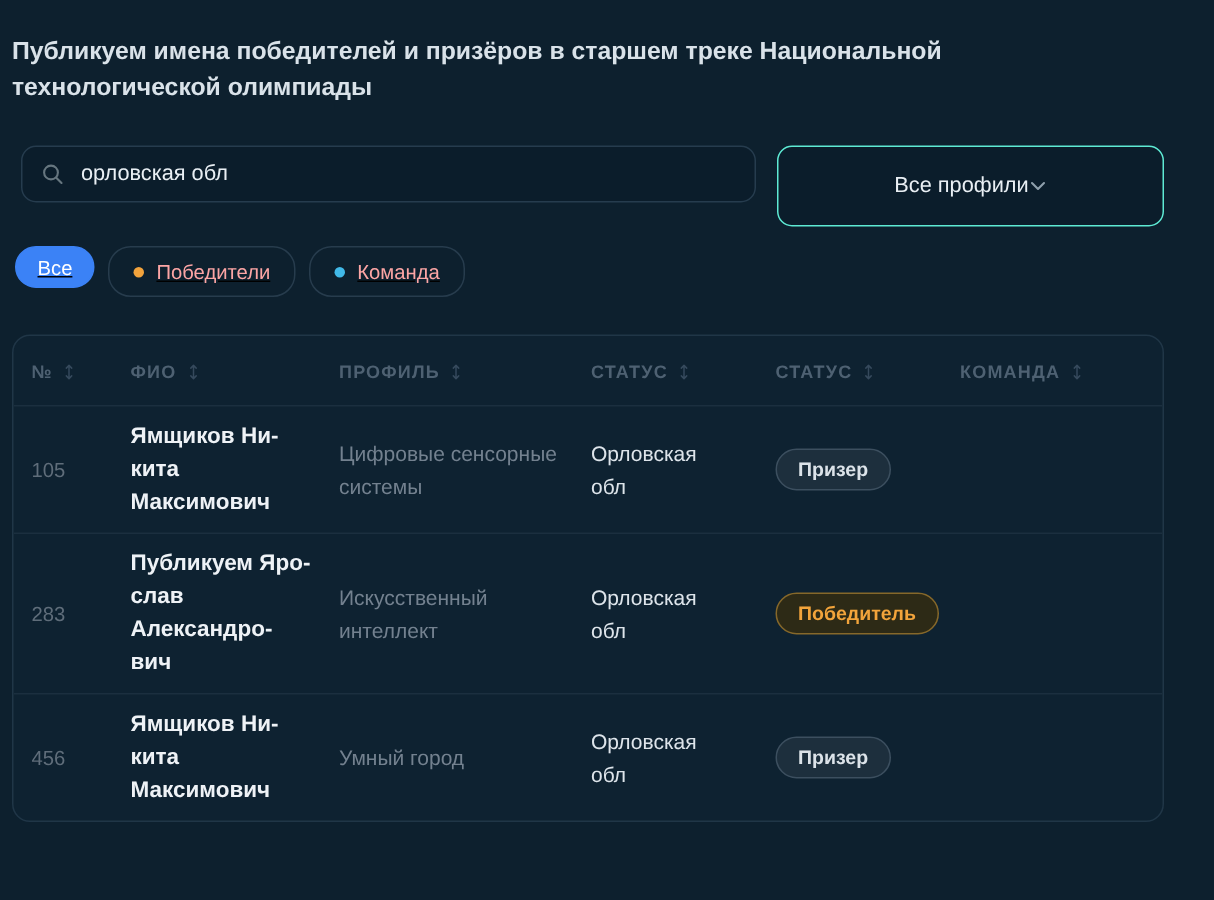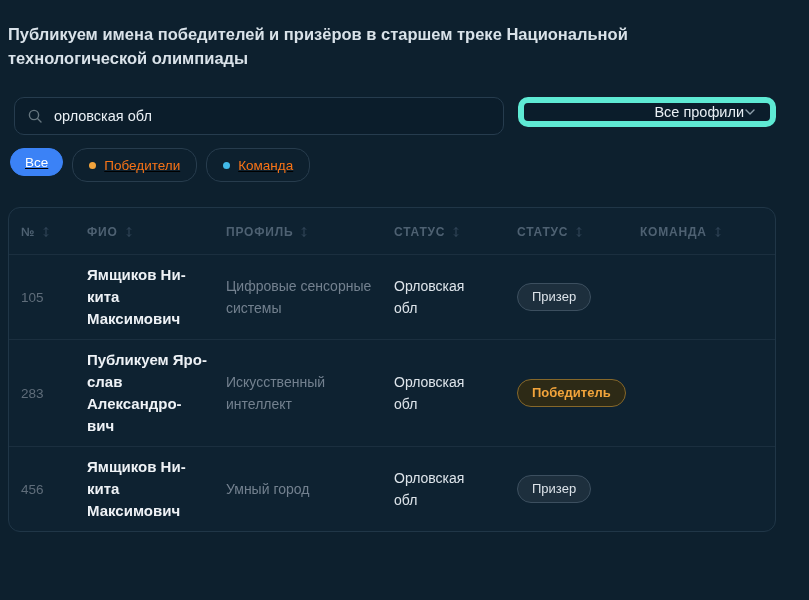--- a/index.html
+++ b/index.html
@@ -25,34 +25,34 @@
     border:1px solid #263c4e; border-radius:10px;
     background:#0b1d2b;
     display:flex; align-items:center; gap:9px;
     padding:0 12px;
   }
   .search-box input {
     flex:1; background:transparent; border:none; outline:none;
     color:#e9eff4; font-size:14.5px; font-family:inherit;
   }
   .select-box {
-    width:258px; height:30px;
-    border:6px solid #5eead4; border-radius:10px;
+    width:258px; height:54px;
+    border:1px solid #5eead4; border-radius:10px;
     background:#0b1d2b;
-    display:flex; align-items:center; justify-content:flex-end;
+    display:flex; align-items:center; justify-content:center;
     padding:0 14px;
     color:#e9eff4; font-size:14.5px;
     cursor:pointer;
   }
   .chips { display:flex; gap:9px; margin:13px 14px 0 10px;text-decoration:underline; }
   .chip {
     height:28px; display:flex; align-items:center; gap:8px;
     padding:16px 16px; border-radius:15px;
     border:1px solid #273c4d;
-    color:#f97316; font-size:13.5px;
+    color:#fca5a5; font-size:13.5px;
     cursor:pointer; background:transparent;
   }
   .chip.active {
     background:#3b82f6; border-color:#3b82f6;
     color:#ffffff; padding:0 14px;
   }
   .dot { width:7px; height:7px; border-radius:50%; flex:0 0 auto; }
   .dot-winner { background:#f2a33c; }
   .dot-prize  { background:#8a97a3; }
   .dot-team   { background:#41b9e8; }
@@ -76,21 +76,21 @@
     color:#4e6172; font-size:12px; font-weight:700;
     letter-spacing:0.8px; cursor:pointer;
   }
   .trow { border-top:1px solid #1b2f3f; padding-top:9px; padding-bottom:9px; }
   .cell-num   { color:#5f6d7a; font-size:13.5px; }
   .cell-name  { color:#eef2f6; font-weight:700; font-size:15px; line-height:22px; white-space:pre-line; max-width:128px; }
   .cell-profile { color:#73818f; font-size:14px; line-height:22px; max-width:152px; }
   .cell-region  { color:#dde4ea; font-size:14px; line-height:22px; max-width:95px; }
   .badge {
     display:inline-block; padding:4px 14px;
-    border-radius:15px; font-size:13px; line-height:18px;
+    border-radius:15px; font-size:13px; line-height:18px;font-weight:bold;
   }
   .badge-prize  { background:#1d2f3d; border:1px solid #3c4f5f; color:#dce3e9; }
   .badge-winner { background:#2d2a16; border:1px solid #86682a; color:#f2a43b; font-weight:700; }
   .sort-svg { flex:0 0 auto; }
 </style>
 </head>
 <body>
 
 <h1 class="title">Публикуем имена победителей и призёров в старшем треке Национальной технологической олимпиады</h1>
 

